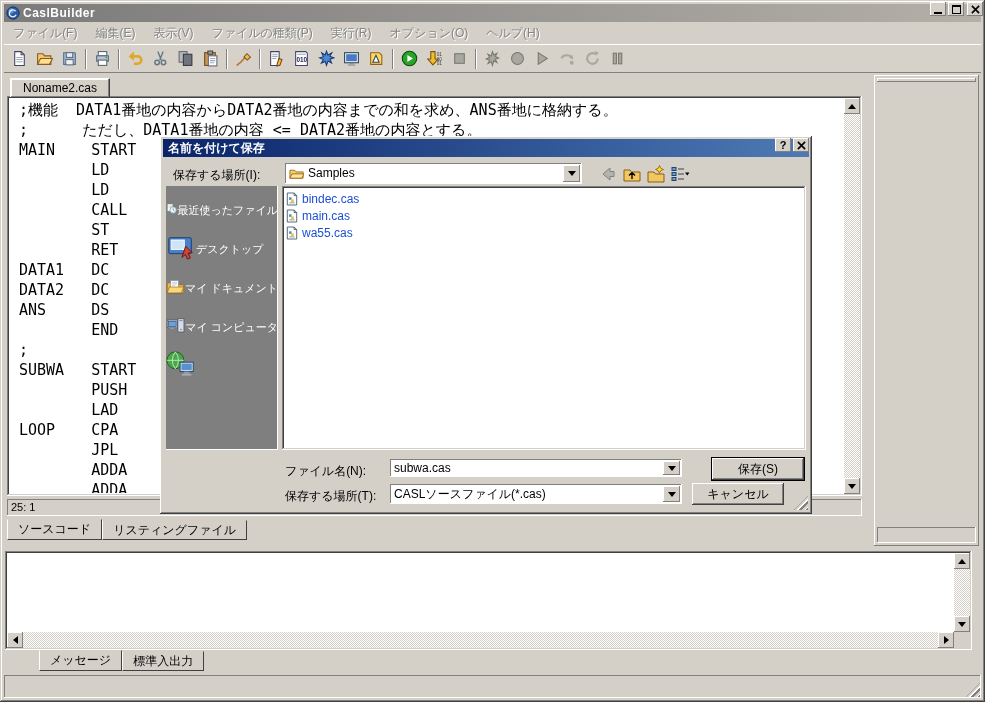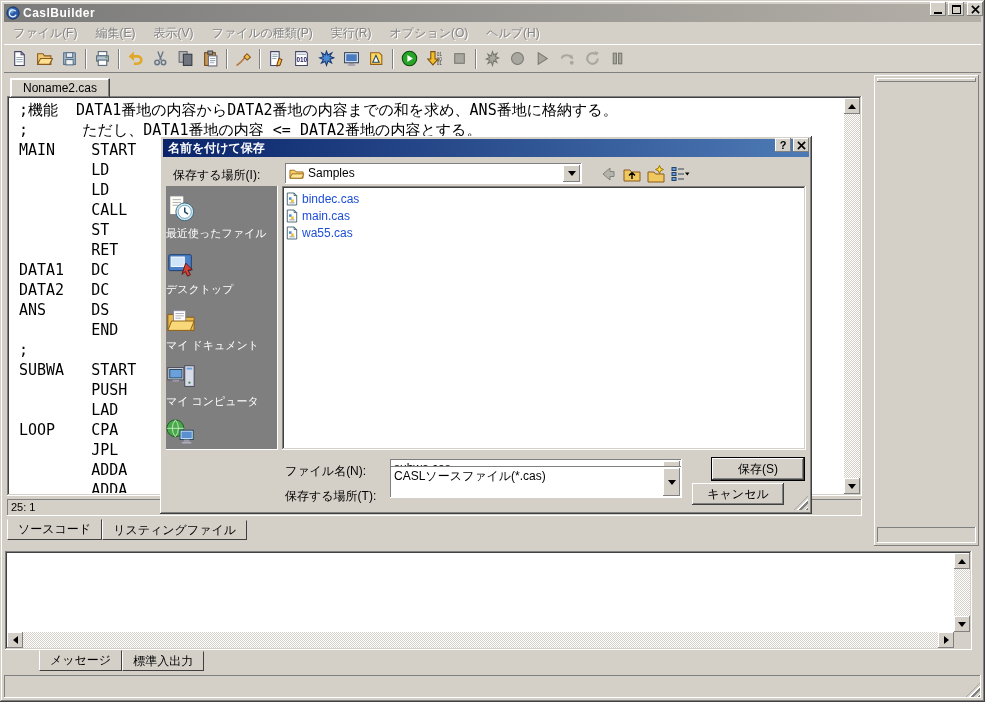--- a/index.html
+++ b/index.html
@@ -83,21 +83,21 @@
   .dlg-ctrls { position:absolute; right:3px; top:2px; display:flex; }
   .dlg-ctrls .wbtn { width:16px; height:14px; font-size:11px; font-weight:bold; }
   .dlg-label { position:absolute; font-size:12px; color:#000; }
   .combo { position:absolute; background:#fff; }
   .combo .val { position:absolute; left:4px; top:3px; font-size:12px; white-space:nowrap; display:flex; align-items:flex-start; gap:4px; }
   .combo .drop { position:absolute; right:2px; top:2px; bottom:2px; width:17px; background:#d4d0c8; display:flex; align-items:center; justify-content:center; }
   .navbtns { position:absolute; left:437px; top:27px; display:flex; align-items:center; gap:2px; }
   .nav-btn { width:22px; height:22px; background:transparent; border:none; display:flex; align-items:center; justify-content:center; padding:0; }
   .placesbar { position:absolute; left:6px; top:50px; width:112px; height:264px; background:#7f7f7f; overflow:hidden;
     display:flex; flex-direction:column; align-items:center; padding-top:8px; }
-  .place { width:100%; display:flex; flex-direction:column; align-items:flex-start; margin-bottom:9px; }
+  .place { width:100%; display:flex; flex-direction:row; align-items:center; margin-bottom:9px; }
   .place .plabel { color:#fff; font-size:11px; margin-top:2px; white-space:nowrap; }
   .filelist { position:absolute; left:122px; top:50px; width:524px; height:264px; background:#fff; overflow:hidden; padding:4px 2px; }
   .file-item { display:flex; align-items:center; gap:4px; height:17px; font-size:12px; color:#1d4ed8; padding-left:2px; }
   .push-btn { position:absolute; width:92px; height:22px; background:#d4d0c8; font-size:12px; color:#000;
     display:flex; align-items:center; justify-content:center; border:none; }
   .push-btn.default { box-shadow: 0 0 0 1px #000, inset -1px -1px #404040, inset 1px 1px #fff, inset -2px -2px #808080, inset 2px 2px #d4d0c8; }
 </style>
 </head>
 <body>
 
@@ -515,21 +515,21 @@
       </div>
 
     <div class="dlg-label" style="left:125px; top:327px;">ファイル名(N):</div>
     <div class="combo bevel-in-thin" style="left:230px; top:323px; width:292px; height:18px;">
       <span class="val" style="top:2px">subwa.cas</span>
       <span class="drop bevel-out-thin">
           <span class="arr-dn"></span>
         </span>
     </div>
     <div class="dlg-label" style="left:125px; top:352px;">保存する場所(T):</div>
-    <div class="combo bevel-in-thin" style="left:230px; top:330px; width:292px; height:32px;">
+    <div class="combo bevel-in-thin" style="left:230px; top:348px; width:292px; height:20px;">
       <span class="val" style="top:2px">CASLソースファイル(*.cas)</span>
       <span class="drop bevel-out-thin">
           <span class="arr-dn"></span>
         </span>
     </div>
 
     <button class="push-btn default" style="left:552px; top:322px;">保存(S)</button>
     <button class="push-btn bevel-out" style="left:532px; top:347px;">キャンセル</button>
 
     <div class="grip" style="right:4px; bottom:4px;"></div>

